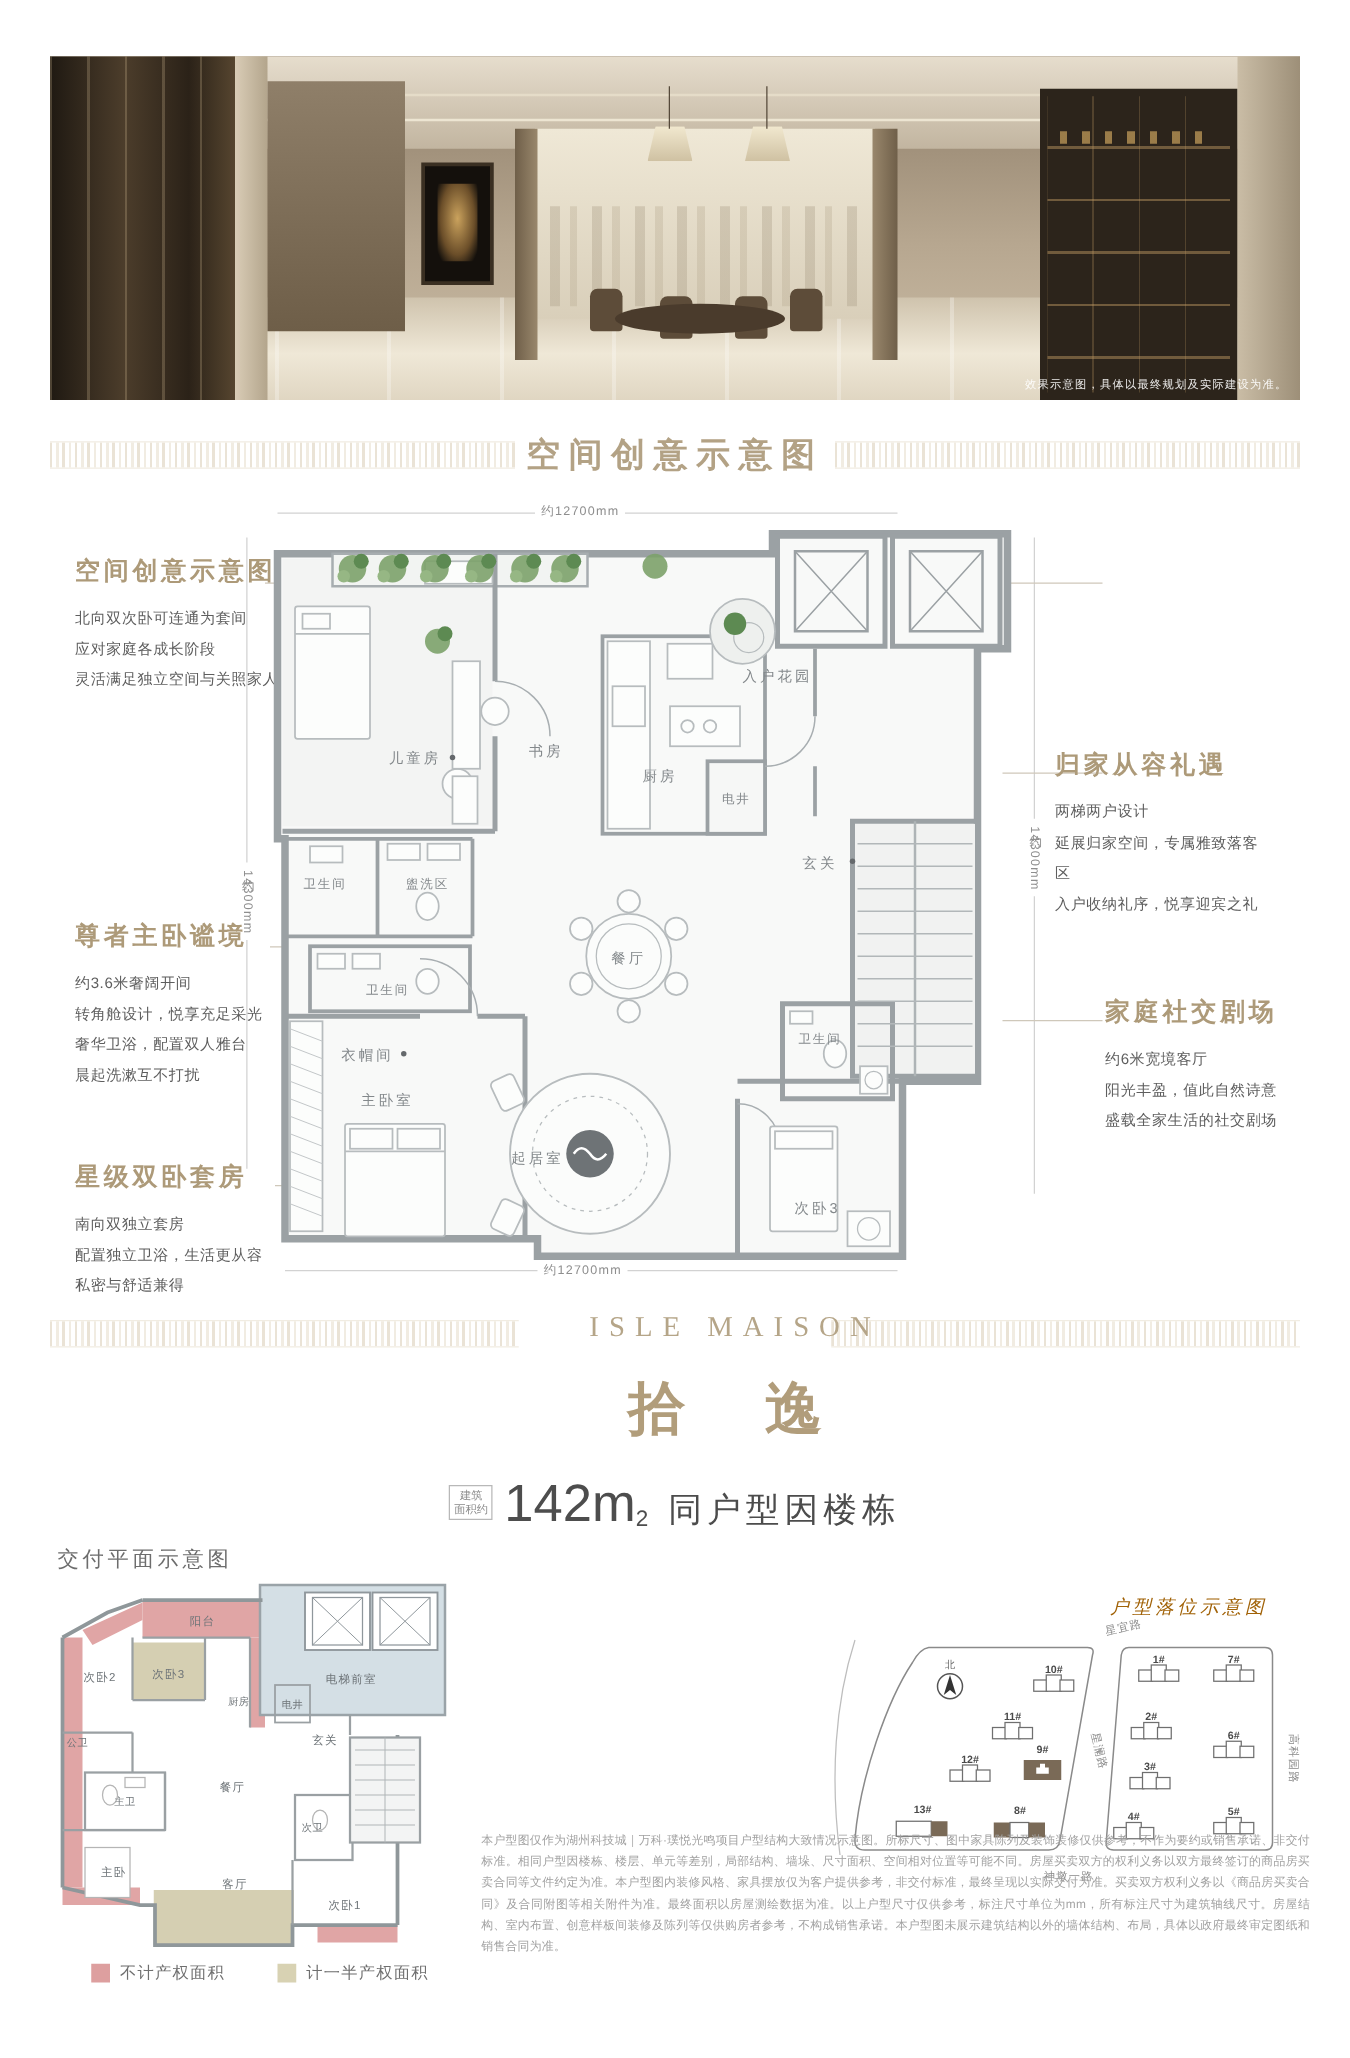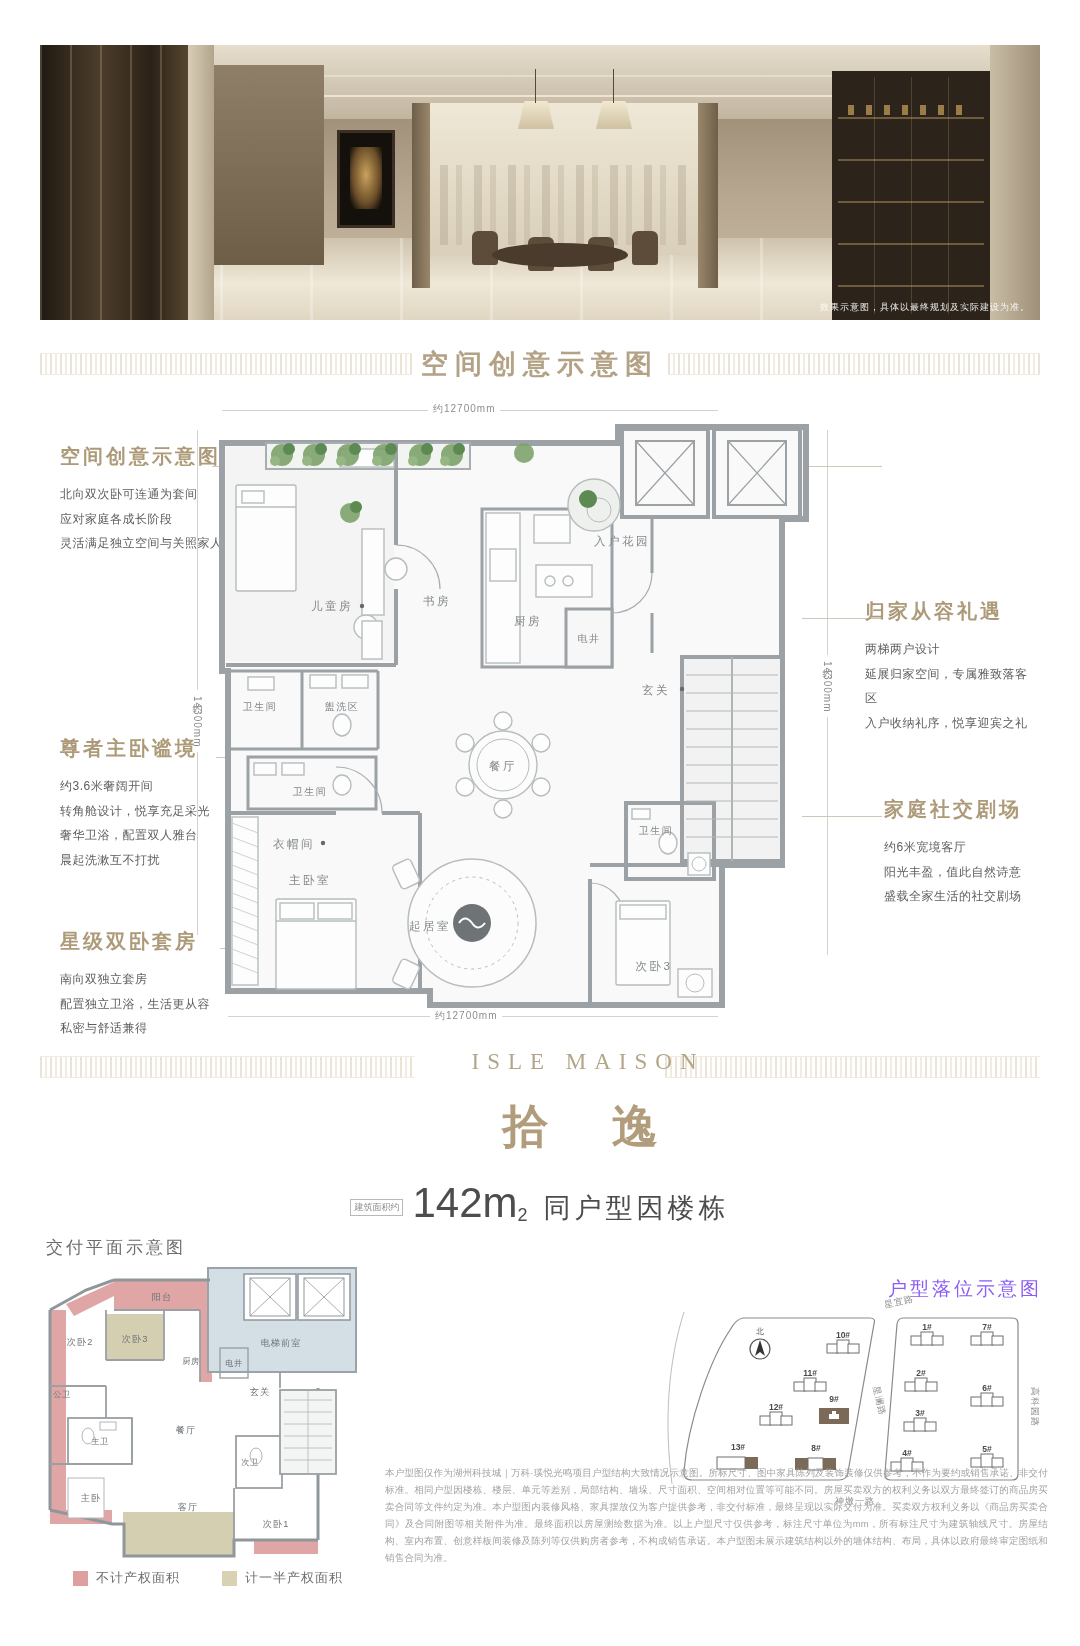--- a/index.html
+++ b/index.html
@@ -58,28 +58,28 @@
   .lead{position:absolute;background:#cfc8ba;}
   .dim{position:absolute;font-size:10px;color:#8e8e8e;letter-spacing:1px;background:#fff;padding:0 5px;}
   .dimline{position:absolute;background:#d2d2d2;}
   .dim-v{writing-mode:vertical-rl;padding:5px 0;}
   
   .brand{position:absolute;left:0;width:1080px;text-align:center;
          font-family:"Liberation Serif","DejaVu Serif",serif;color:#b5a588;}
   .unit-name{position:absolute;left:0;width:1080px;text-align:center;
          font-family:"Liberation Serif","DejaVu Serif",serif;font-weight:700;color:#b19d7b;}
   .area-row{position:absolute;left:0;width:1080px;top:1182px;display:flex;justify-content:center;align-items:flex-end;}
-  .area-prefix{display:inline-flex;font-size:9px;color:#8a8a8a;line-height:1.25;
+  .area-prefix{display:inline-flex;flex-direction:column;font-size:9px;color:#8a8a8a;line-height:1.25;
          border:1px solid #b8b8b8;padding:2px 3px;margin-right:9px;margin-bottom:8px;align-items:center;}
   .area-val{font-size:42px;color:#4d4d4d;font-weight:500;line-height:1;}
   .area-sup{font-size:18px;color:#4d4d4d;vertical-align:18px;line-height:1;}
   .area-layout{font-size:27px;color:#4c4c4c;letter-spacing:4px;margin-left:16px;line-height:1.15;}
   
   .sub-heading{position:absolute;font-size:17px;color:#6d6d6d;letter-spacing:3px;}
-  .site-heading{position:absolute;font-size:19px;color:#8b5cf6;letter-spacing:3px;}
+  .site-heading{position:absolute;font-size:15px;color:#a16207;letter-spacing:3px;font-style:italic;}
   .legend{position:absolute;left:73px;top:1569px;display:flex;gap:42px;align-items:center;}
   .legend .item{display:flex;align-items:center;gap:8px;font-size:13px;color:#6f6f6f;letter-spacing:1px;}
   .sw{width:15px;height:15px;display:inline-block;}
   .disclaimer{position:absolute;left:385px;top:1464px;width:663px;font-size:9.5px;line-height:1.8;
         color:#a2a2a2;text-align:justify;letter-spacing:.2px;}
   
   svg text{font-family:"Liberation Sans","DejaVu Sans",sans-serif;}
   .rlabel{fill:#83888b;font-size:11.5px;letter-spacing:2.5px;}
   .rlabel-s{fill:#83888b;font-size:10px;letter-spacing:1.5px;}
   .dlabel{fill:#6e7478;font-size:9.2px;letter-spacing:1px;}
@@ -156,21 +156,21 @@
     <div class="ln">奢华卫浴，配置双人雅台</div>
     <div class="ln">晨起洗漱互不打扰</div>
   </div>
   <div class="anno" style="left:60px;top:928px;">
     <h3>星级双卧套房</h3>
     <div class="ln">南向双独立套房</div>
     <div class="ln">配置独立卫浴，生活更从容</div>
     <div class="ln">私密与舒适兼得</div>
   </div>
 
-  <div class="anno" style="left:865px;top:598px;width:170px;">
+  <div class="anno" style="left:844px;top:598px;width:170px;">
     <h3>归家从容礼遇</h3>
     <div class="ln">两梯两户设计</div>
     <div class="ln">延展归家空间，专属雅致落客区</div>
     <div class="ln">入户收纳礼序，悦享迎宾之礼</div>
   </div>
   <div class="anno" style="left:884px;top:796px;width:170px;">
     <h3>家庭社交剧场</h3>
     <div class="ln">约6米宽境客厅</div>
     <div class="ln">阳光丰盈，值此自然诗意</div>
     <div class="ln">盛载全家生活的社交剧场</div>

